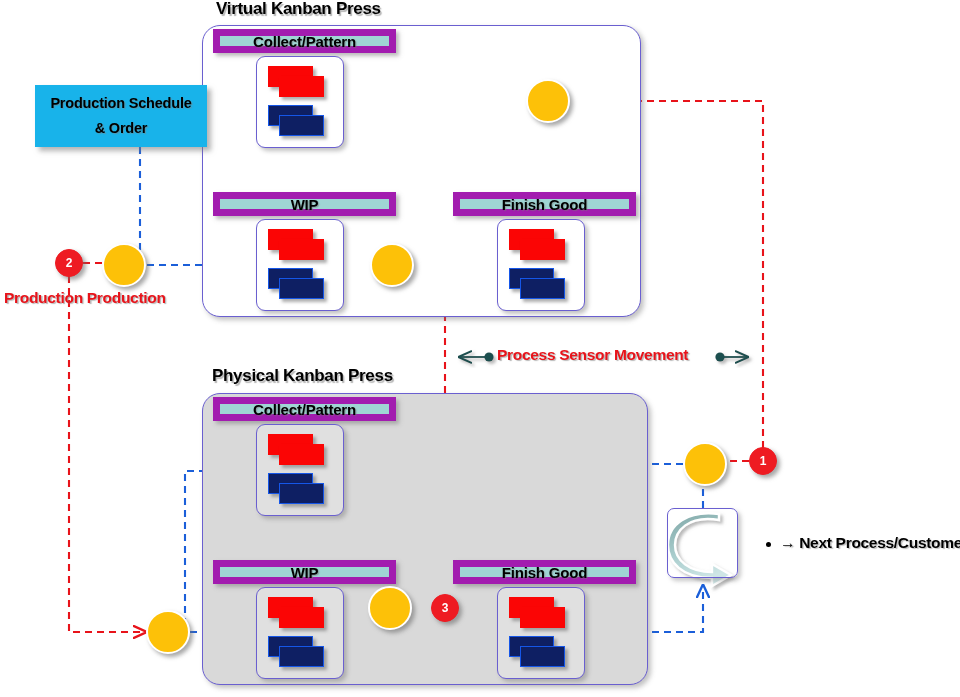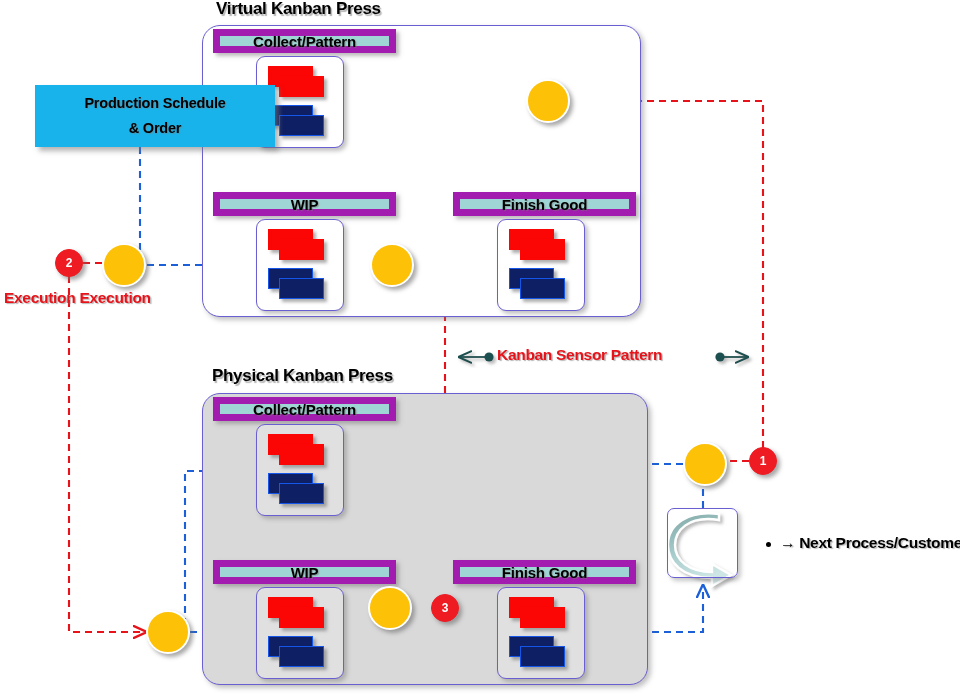--- a/index.html
+++ b/index.html
@@ -267,38 +267,38 @@
   </div>
 
   <div class="sec-head" style="left:453px;top:560px;width:183px;height:24px;">Finish Good</div>
   <div class="slot ongrey" style="left:497px;top:587px;width:88px;height:92px;">
     <div class="card red" style="left:11px;top:9px;width:45px;height:21px;"></div>
     <div class="card red" style="left:22px;top:19px;width:45px;height:21px;"></div>
     <div class="card navy" style="left:11px;top:48px;width:45px;height:21px;"></div>
     <div class="card navy" style="left:22px;top:58px;width:45px;height:21px;"></div>
   </div>
 
-  <div class="sched-box" style="left:35px;top:85px;width:240px;height:62px;">
+  <div class="sched-box" style="left:35px;top:85px;width:172px;height:62px;">
     <div>Production Schedule</div>
     <div>&amp; Order</div>
   </div>
 
   <div class="node yellow" style="left:102px;top:243px;width:44px;height:44px;"></div>
   <div class="node yellow" style="left:370px;top:243px;width:44px;height:44px;"></div>
   <div class="node yellow" style="left:526px;top:79px;width:44px;height:44px;"></div>
   <div class="node yellow" style="left:146px;top:610px;width:44px;height:44px;"></div>
   <div class="node yellow" style="left:368px;top:586px;width:44px;height:44px;"></div>
   <div class="node yellow" style="left:683px;top:442px;width:44px;height:44px;"></div>
 
   <div class="node red" style="left:749px;top:447px;width:28px;height:28px;">1</div>
   <div class="node red" style="left:55px;top:249px;width:28px;height:28px;">2</div>
   <div class="node red" style="left:431px;top:594px;width:28px;height:28px;">3</div>
 
-  <div class="red-text" style="left:4px;top:289px;">Execution Execution</div>
-
-  <div class="red-text" style="left:497px;top:346px;">Kanban Sensor Pattern</div>
+  <div class="red-text" style="left:4px;top:289px;">Production Production</div>
+
+  <div class="red-text" style="left:497px;top:346px;">Process Sensor Movement</div>
 
   <div class="bullet-dot" style="left:766px;top:542px;"></div>
   <div class="black-text" style="left:780px;top:534px;">→ Next Process/Customer</div>
 
   <div class="cycle-box" style="left:667px;top:508px;width:71px;height:70px;"></div>
 
 </div>
 
 </body></html>

